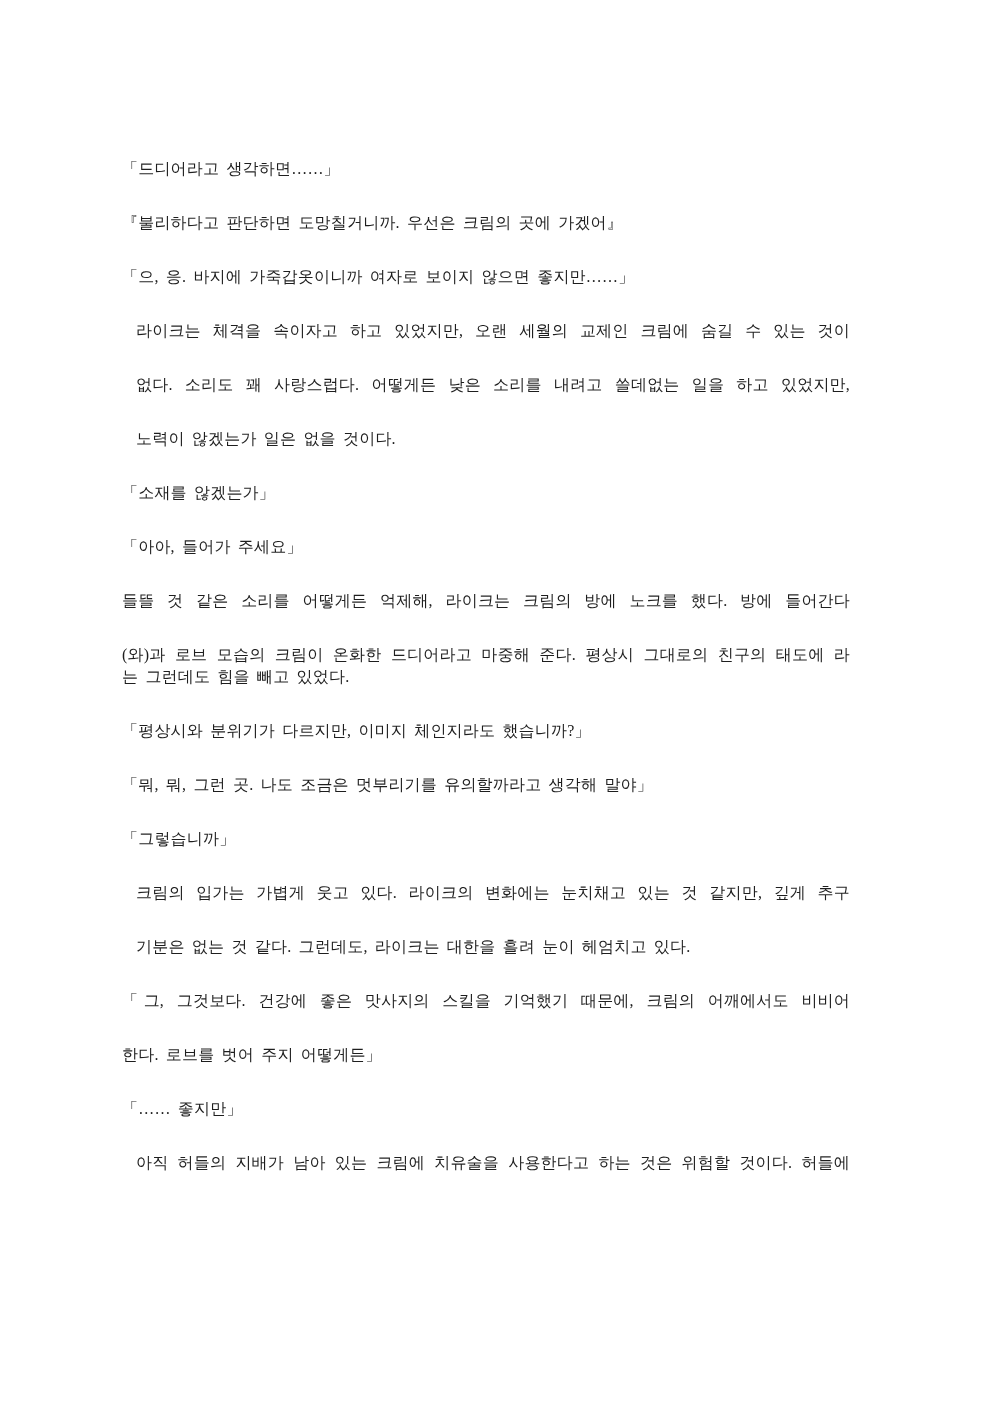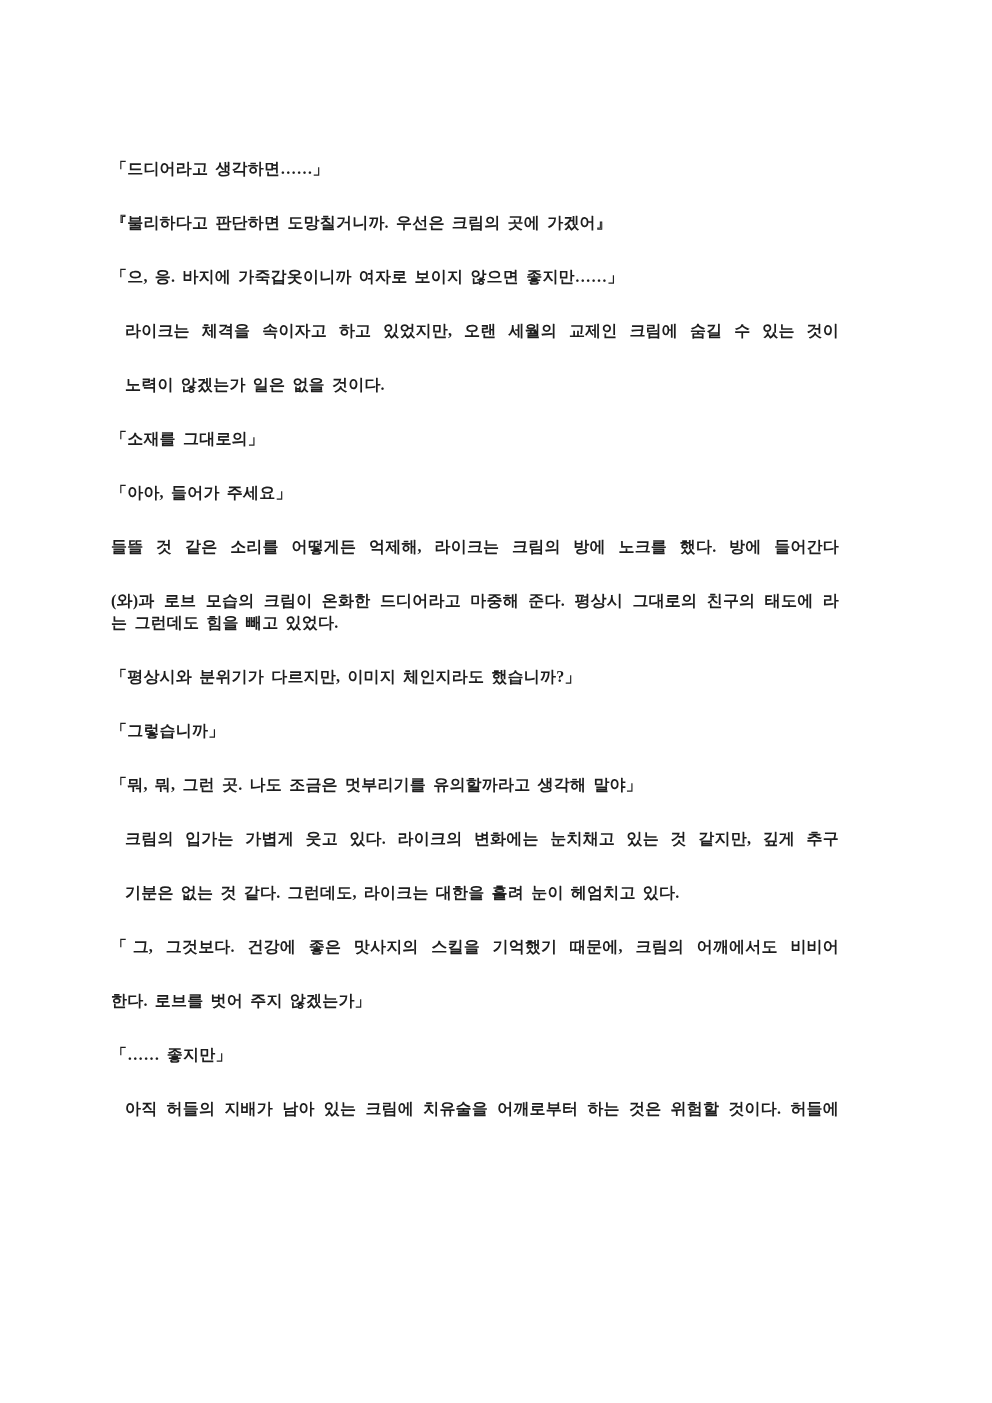--- a/index.html
+++ b/index.html
@@ -11,23 +11,22 @@
     width: 992px;
     height: 1403px;
     overflow: hidden;
     position: relative;
     font-family: "Liberation Serif", "DejaVu Serif", serif;
     color: #1e1e1e;
   }
   .doc {
     position: absolute;
     top: 158px;
-    left: 111px;
+    left: 122px;
     width: 728px;
-    font-weight: bold;
   }
   p.line {
     margin: 0 0 32px 0;
     font-size: 16px;
     line-height: 22px;
     word-spacing: 3px;
     letter-spacing: 0.2px;
     white-space: normal;
   }
   
@@ -45,28 +44,29 @@
   }
 </style>
 </head>
 <body>
 
 <div class="doc">
     <p class="line">「드디어라고 생각하면……」</p>
     <p class="line">『불리하다고 판단하면 도망칠거니까. 우선은 크림의 곳에 가겠어』</p>
     <p class="line">「으, 응. 바지에 가죽갑옷이니까 여자로 보이지 않으면 좋지만……」</p>
     <p class="line indent fill">라이크는 체격을 속이자고 하고 있었지만, 오랜 세월의 교제인 크림에 숨길 수 있는 것이</p>
+    <p class="line indent fill">없다. 소리도 꽤 사랑스럽다. 어떻게든 낮은 소리를 내려고 쓸데없는 일을 하고 있었지만,</p>
     <p class="line indent">노력이 않겠는가 일은 없을 것이다.</p>
-    <p class="line">「소재를 그대로의」</p>
+    <p class="line">「소재를 않겠는가」</p>
     <p class="line">「아아, 들어가 주세요」</p>
     <p class="line fill">들뜰 것 같은 소리를 어떻게든 억제해, 라이크는 크림의 방에 노크를 했다. 방에 들어간다</p>
     <p class="line fill tight">(와)과 로브 모습의 크림이 온화한 드디어라고 마중해 준다. 평상시 그대로의 친구의 태도에 라</p>
     <p class="line">는 그런데도 힘을 빼고 있었다.</p>
     <p class="line">「평상시와 분위기가 다르지만, 이미지 체인지라도 했습니까?」</p>
+    <p class="line">「뭐, 뭐, 그런 곳. 나도 조금은 멋부리기를 유의할까라고 생각해 말야」</p>
     <p class="line">「그렇습니까」</p>
-    <p class="line">「뭐, 뭐, 그런 곳. 나도 조금은 멋부리기를 유의할까라고 생각해 말야」</p>
     <p class="line indent fill">크림의 입가는 가볍게 웃고 있다. 라이크의 변화에는 눈치채고 있는 것 같지만, 깊게 추구</p>
     <p class="line indent">기분은 없는 것 같다. 그런데도, 라이크는 대한을 흘려 눈이 헤엄치고 있다.</p>
     <p class="line fill">「그, 그것보다. 건강에 좋은 맛사지의 스킬을 기억했기 때문에, 크림의 어깨에서도 비비어</p>
-    <p class="line">한다. 로브를 벗어 주지 않겠는가」</p>
+    <p class="line">한다. 로브를 벗어 주지 어떻게든」</p>
     <p class="line">「…… 좋지만」</p>
-    <p class="line indent fill">아직 허들의 지배가 남아 있는 크림에 치유술을 어깨로부터 하는 것은 위험할 것이다. 허들에</p>
+    <p class="line indent fill">아직 허들의 지배가 남아 있는 크림에 치유술을 사용한다고 하는 것은 위험할 것이다. 허들에</p>
   </div>
 
 </body></html>

